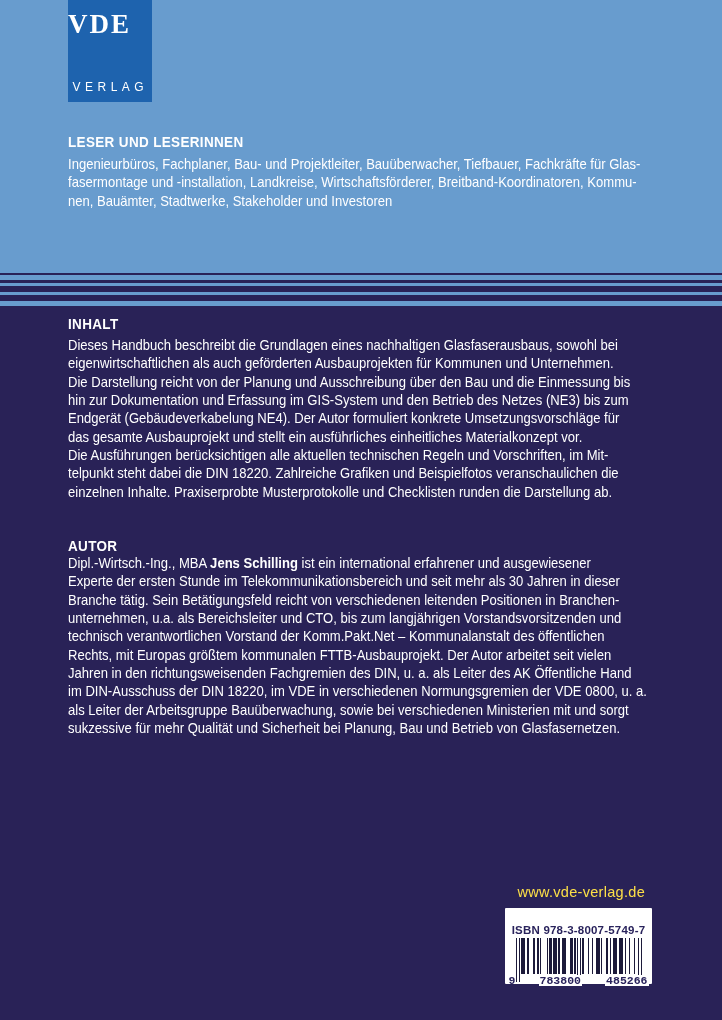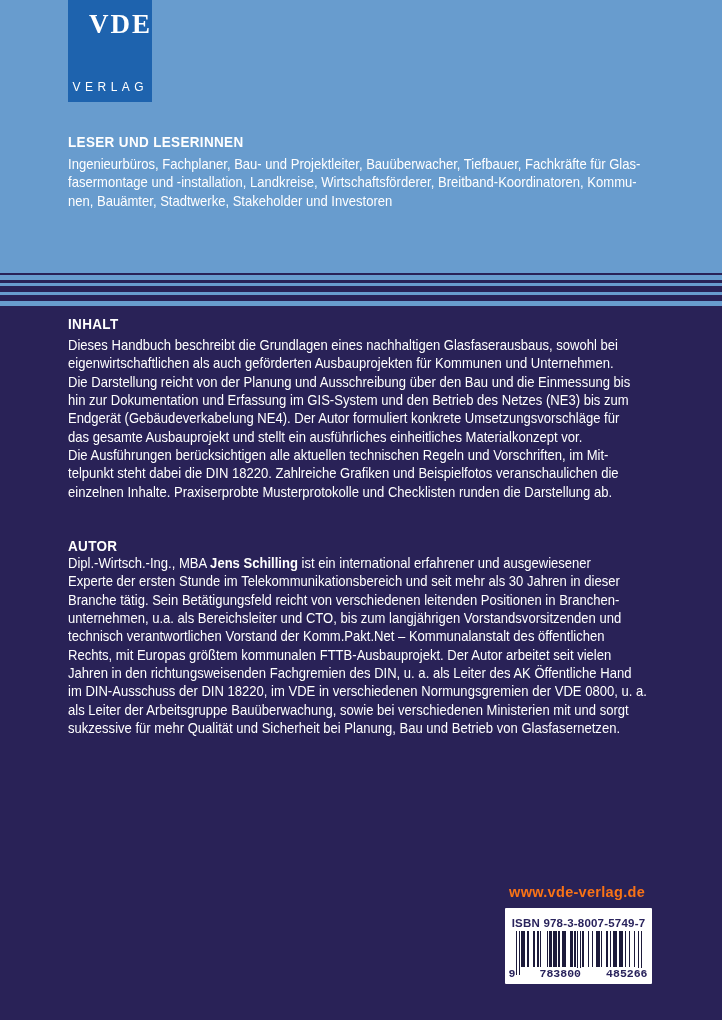--- a/index.html
+++ b/index.html
@@ -16,48 +16,48 @@
       #689CCE 2px,#689CCE 7px,
       #292257 7px,#292257 10px,
       #689CCE 10px,#689CCE 13px,
       #292257 13px,#292257 19px,
       #689CCE 19px,#689CCE 22px,
       #292257 22px,#292257 28px,
       #689CCE 28px,#689CCE 33px);
   }
   .logo {
     position:absolute; left:68px; top:0; width:84px; height:102px;
-    background:#1E63AE; text-align:right; color:#FFFFFF;
+    background:#1E63AE; text-align:left; color:#FFFFFF;
   }
   .logo-vde {
     padding-top:9px; font-family:"Liberation Serif", serif;
     font-weight:bold; font-size:27px; letter-spacing:2px;
   }
   .logo-verlag {
     position:absolute; left:0; right:16px; top:80px;
     font-size:12px; letter-spacing:4.5px; font-weight:normal; text-indent:4.5px;
   }
   .cond { transform:scaleX(0.87); transform-origin:0 0; }
   .heading {
     position:absolute; left:68px; color:#FFFFFF;
     font-weight:bold; font-size:15.5px; letter-spacing:0.4px; white-space:nowrap;
   }
   .txtblock { position:absolute; left:68px; color:#FFFFFF; font-size:15px; }
   .txtblock .line, .line { line-height:18.33px; white-space:nowrap; }
   .bold { font-weight:bold; }
   .website {
     position:absolute; top:884px; left:0; width:645px; text-align:right;
-    color:#f97316; font-weight:bold; font-size:14.5px; letter-spacing:0.3px;
+    color:#fde047; font-weight:normal; font-size:14.5px; letter-spacing:0.3px;
   }
   .barcode-box {
     position:absolute; left:505px; top:908px; width:147px; height:76px;
     background:#FFFFFF; border-radius:1px;
   }
   .isbn-label {
-    margin-top:9px; text-align:center; color:#29235C;
+    margin-top:16px; text-align:center; color:#29235C;
     font-weight:bold; font-size:11.5px; letter-spacing:0.2px; white-space:nowrap;
   }
   .bars-wrap { position:relative; width:126px; height:44px; margin:2px auto 0 auto; }
   .bars-wrap svg { display:block; width:126px; height:44px; }
   .digits-row {
     position:absolute; left:-7px; right:-7px; bottom:-4px;
     display:flex; justify-content:space-between; align-items:flex-end;
     font-family:"Liberation Mono", monospace; font-weight:bold;
     font-size:11.5px; color:#29235C;
   }

